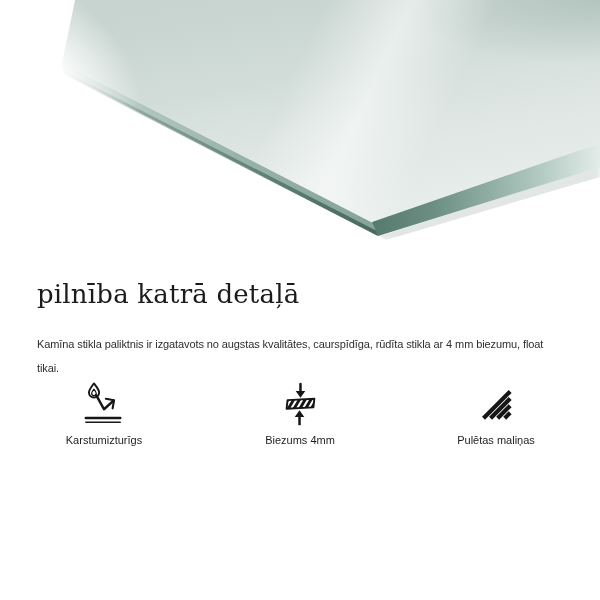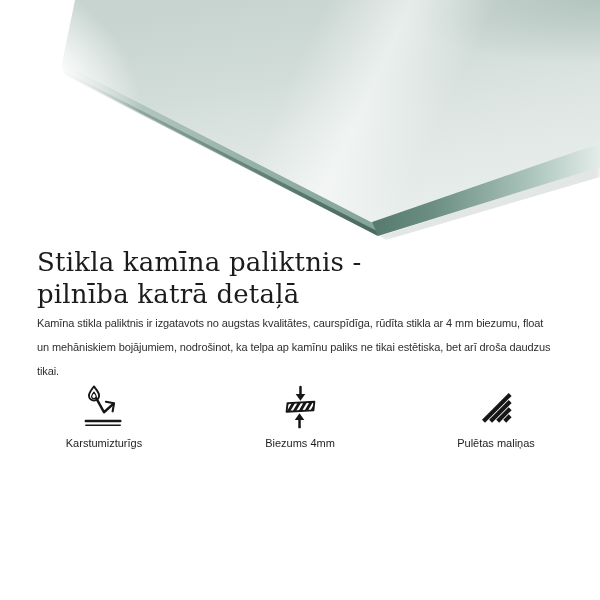--- a/index.html
+++ b/index.html
@@ -38,21 +38,21 @@
   .fade-left{
     background:radial-gradient(220px 190px at -30px 115px, #ffffff 45%, rgba(255,255,255,0) 78%);
   }
   
   .content{padding:4px 37px 0 37px;}
   .title{
     font-family:"DejaVu Serif","Liberation Serif",serif;
     font-size:26px;line-height:32px;font-weight:400;color:#1b1b1b;
     margin:2px 0 0 0;letter-spacing:0.2px;
   }
-  .desc{margin-top:1px;}
+  .desc{margin-top:22px;}
   .desc-line{
     font-size:11px;line-height:24px;letter-spacing:-0.1px;
     color:#2e2e2e;white-space:nowrap;
   }
   
   .features{
     display:grid;grid-template-columns:repeat(3,1fr);
     row-gap:16px;padding:0 6px;margin-top:2px;
   }
   .feature{display:flex;flex-direction:column;align-items:center;}
@@ -69,27 +69,26 @@
   <div class="layer glass-top"></div>
   <div class="layer edge-shadow"></div>
   <div class="layer edge-left"></div>
   <div class="layer edge-left-lip"></div>
   <div class="layer edge-right"></div>
   <div class="layer fade-left"></div>
 </div>
 
 <div class="content">
   <h1 class="title">
-    <span>Stikla kamīna paliktnis -</span><br>
+    <br>
     <span>pilnība katrā detaļā</span>
   </h1>
 
   <div class="desc">
     <div class="desc-line">Kamīna stikla paliktnis ir izgatavots no augstas kvalitātes, caurspīdīga, rūdīta stikla ar 4 mm biezumu, float</div>
-    <div class="desc-line">un mehāniskiem bojājumiem, nodrošinot, ka telpa ap kamīnu paliks ne tikai estētiska, bet arī droša daudzus</div>
     <div class="desc-line">tikai.</div>
   </div>
 </div>
 
 <div class="features">
 
   <div class="feature">
     <div class="icon-box">
       <svg width="46" height="46" viewBox="0 0 48 48">
         <line class="st" x1="5" y1="38.5" x2="41" y2="38.5" stroke-width="2.6"></line>

